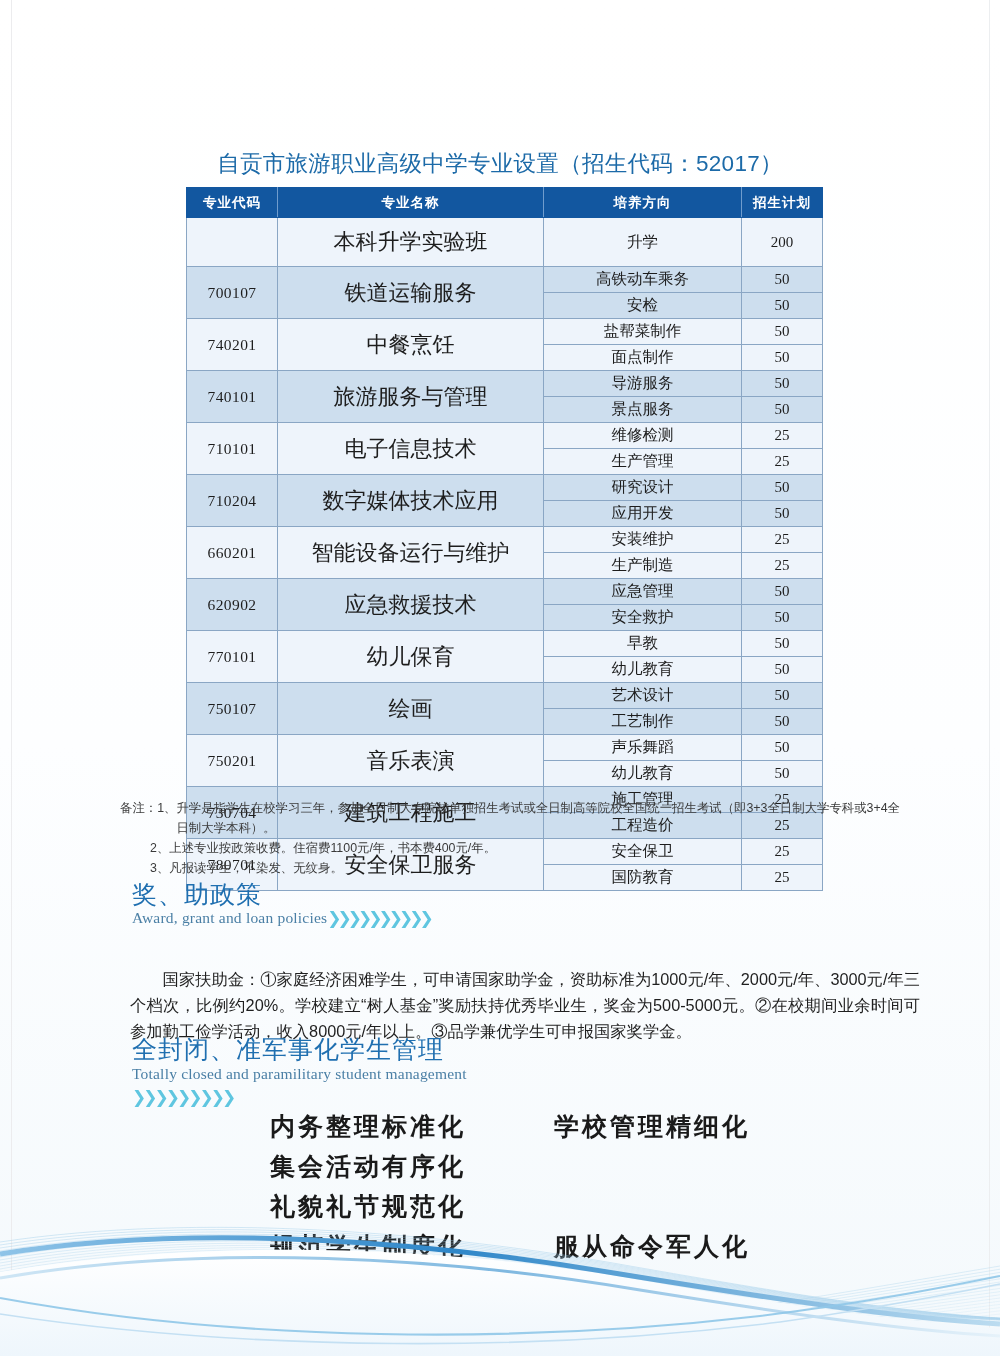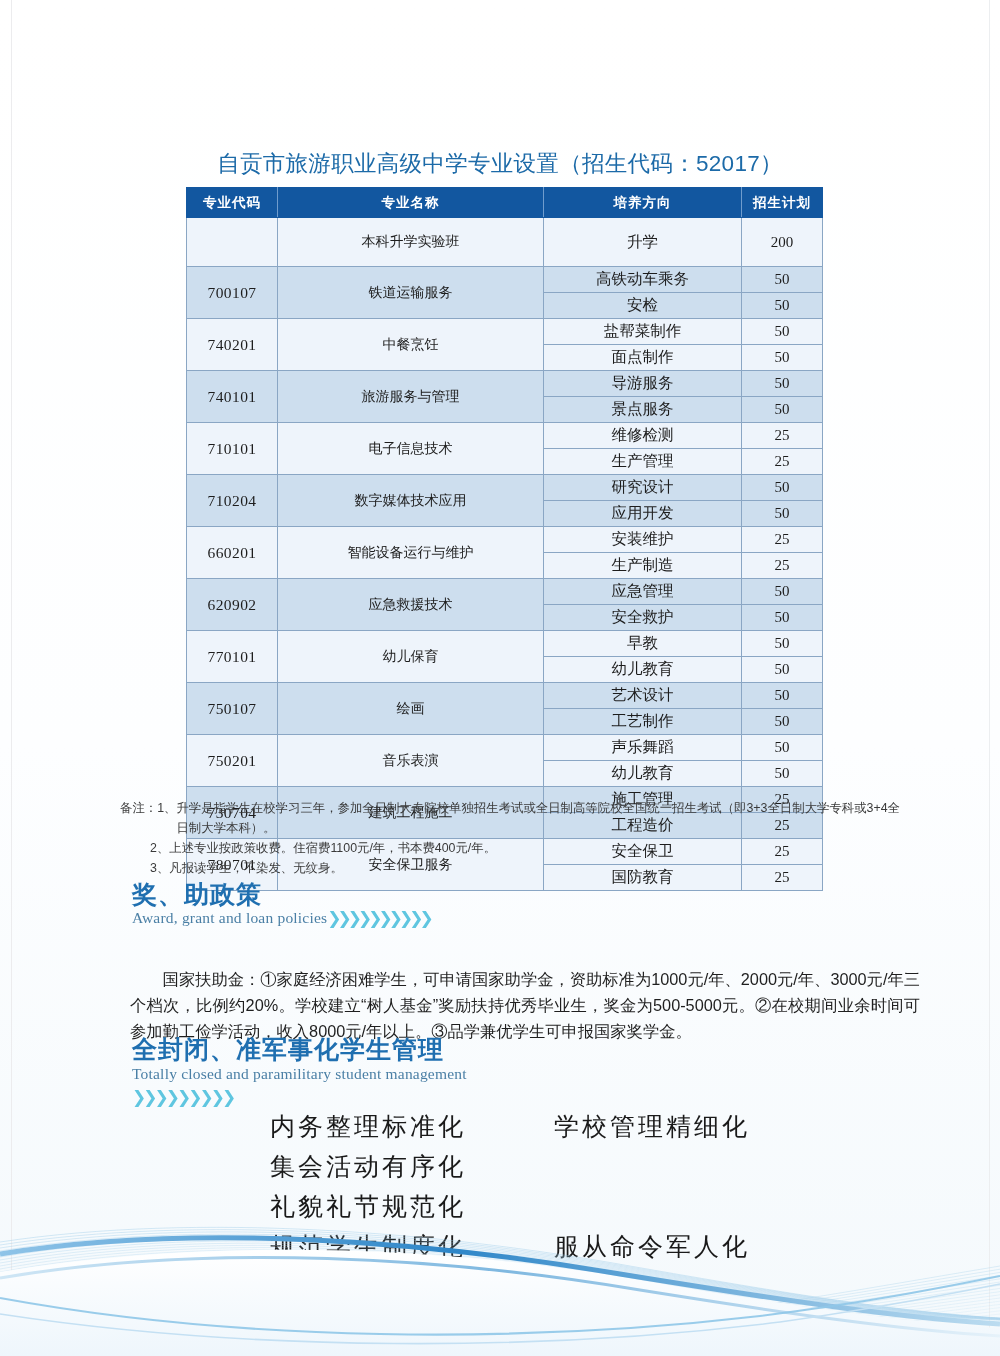--- a/index.html
+++ b/index.html
@@ -77,21 +77,21 @@
     color: #1d1d1d;
   }
   .col-code   { width: 91px; }
   .col-name   { width: 266px; }
   .col-dir    { width: 198px; }
   .col-plan   { width: 81px; }
 
   tr.band-a td { background: #eef4fb; }
   tr.band-b td { background: #cddeee; }
   td.code { font-size: 15.5px; letter-spacing: 0.4px; }
-  td.name { font-size: 14px; }
+  td.name { font-size: 22px; }
   td.dir  { font-size: 15.5px; }
   td.plan { font-size: 15px; }
   td.sub-row { height: 23px; }
   td.tall   { height: 46px; }
 
   
   .notes {
     position: absolute;
     left: 120px;
     top: 798px;
@@ -105,21 +105,21 @@
   .note-num { white-space: nowrap; }
   .note-body { flex: 1; }
   .note-indent { padding-left: 30px; }
 
   
   .section-head {
     position: absolute;
   }
   .sec-cn {
     font-size: 25px;
-    font-weight: bold;
+    font-weight: normal;
     color: #1f6fb0;
     letter-spacing: 1px;
     line-height: 1.12;
     white-space: nowrap;
   }
   .sec-en {
     font-family: "Liberation Serif", serif;
     font-size: 15.5px;
     color: #4a7fa5;
     letter-spacing: 0.2px;
@@ -152,20 +152,21 @@
     margin-top: 28px;
   }
 
   
   .slogans {
     position: absolute;
     left: 270px;
     top: 1110px;
     width: 480px;
     font-family: "Liberation Serif", serif;
+    font-weight: bold;
   }
   .slogan-row {
     display: flex;
     justify-content: space-between;
     margin-bottom: 7px;
   }
   .slogan {
     font-size: 25px;
     color: #1a1a1a;
     letter-spacing: 3px;

